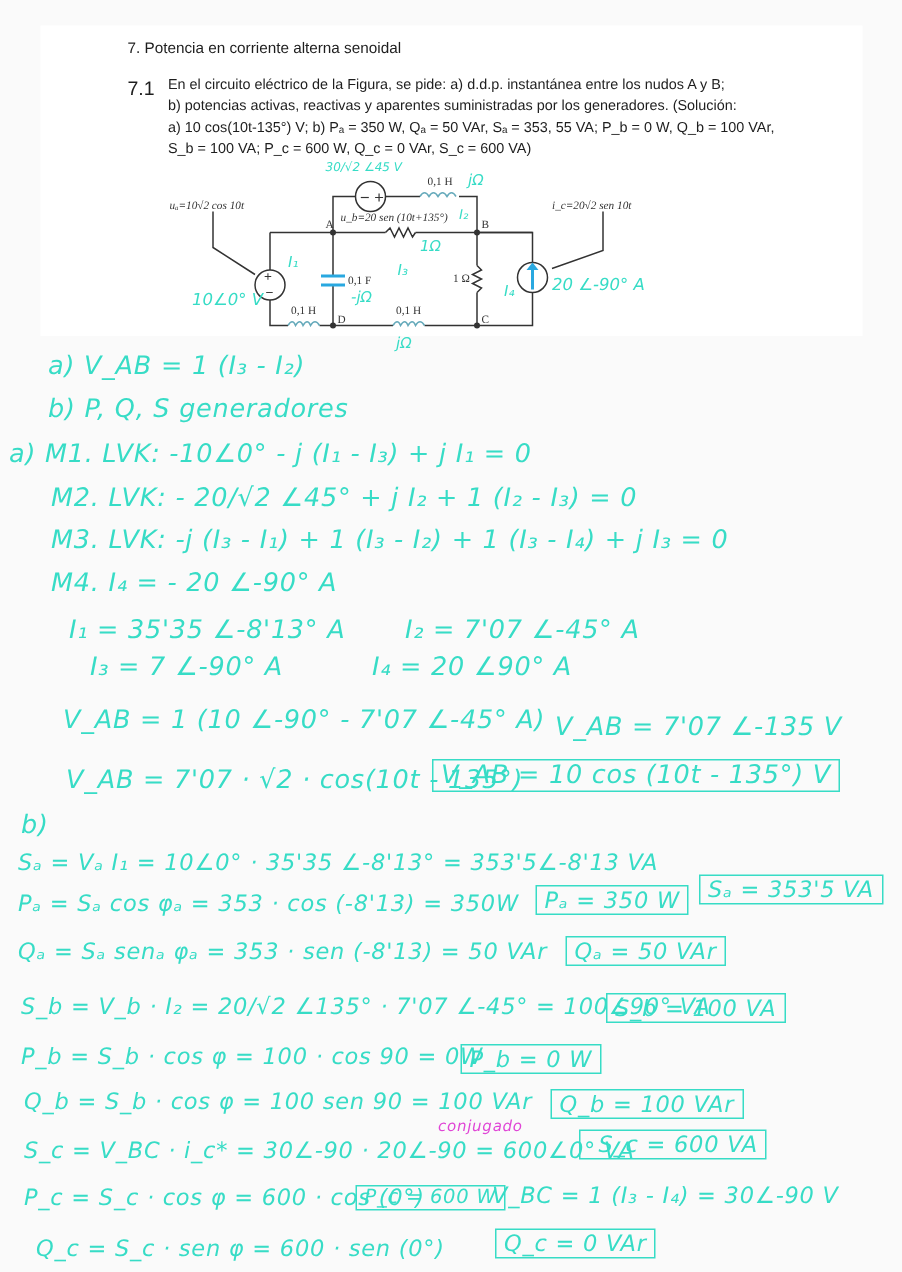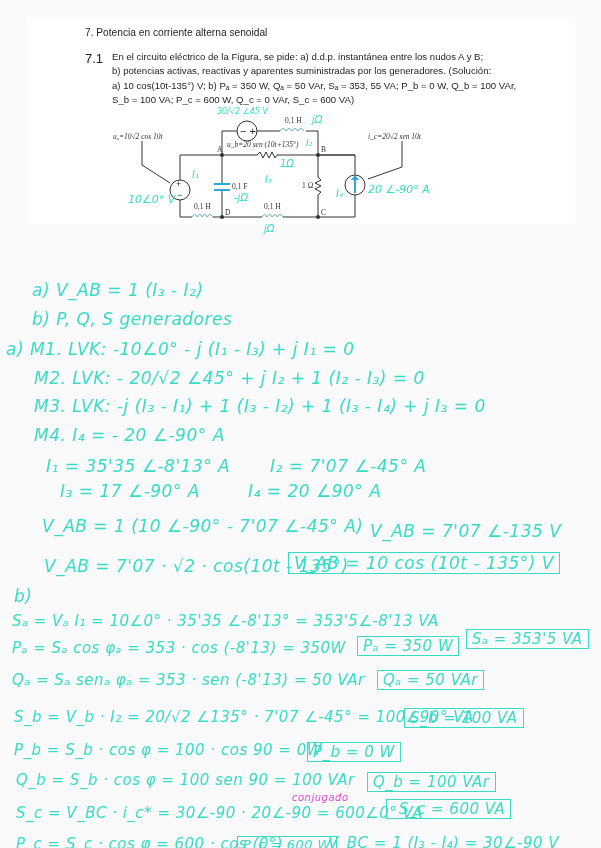--- a/index.html
+++ b/index.html
@@ -11,21 +11,21 @@
     .page {
       position: absolute; left: 27px; top: 17px; width: 548px; height: 207px;
       background: #ffffff;
     }
     .pdf-text { position: absolute; color: #1e1e1e; font-family: "Liberation Sans", sans-serif; }
     .section-title { left: 58px; top: 9px; font-size: 10.2px; }
     .prob-num { left: 58px; top: 35px; font-size: 13px; }
     .prob-line { left: 86px; font-size: 9.6px; white-space: nowrap; }
     .circuit { position: absolute; left: 100px; top: 105px; width: 380px; height: 130px; }
     .ink { position: absolute; color: #37dcc6; font-family: "DejaVu Sans", sans-serif;
-           white-space: nowrap; font-style: italic; letter-spacing: 0.5px; margin-top: 46px; }
+           white-space: nowrap; font-style: italic; letter-spacing: 0.5px; }
     .ink.big { font-size: 17px; }
     .ink.med { font-size: 15px; }
     .box { border: 1.5px solid #37dcc6; padding: 0 5px; font-style: italic; }
     .magenta { color: #e046d6; font-size: 10px; }
   </style>
 </head>
 <body>
 
 <div class="page"></div>
 
@@ -128,21 +128,21 @@
 </div>
 
 <div class="ink big" style="left:32px; top:234px;">a) V_AB = 1 (I₃ - I₂)</div>
 <div class="ink big" style="left:32px; top:263px;">b) P, Q, S generadores</div>
 <div class="ink big" style="left:6px; top:293px;">a) M1. LVK: -10∠0° - j (I₁ - I₃) + j I₁ = 0</div>
 <div class="ink big" style="left:34px; top:322px;">M2. LVK: - 20/√2 ∠45° + j I₂ + 1 (I₂ - I₃) = 0</div>
 <div class="ink big" style="left:34px; top:350px;">M3. LVK: -j (I₃ - I₁) + 1 (I₃ - I₂) + 1 (I₃ - I₄) + j I₃ = 0</div>
 <div class="ink big" style="left:34px; top:379px;">M4.    I₄ = - 20 ∠-90° A</div>
 <div class="ink big" style="left:46px; top:410px;">I₁ = 35'35 ∠-8'13° A</div>
 <div class="ink big" style="left:270px; top:410px;">I₂ = 7'07 ∠-45° A</div>
-<div class="ink big" style="left:60px; top:435px;">I₃ = 17 ∠-90° A</div>
+<div class="ink big" style="left:60px; top:435px;">I₃ = 7 ∠-90° A</div>
 <div class="ink big" style="left:248px; top:435px;">I₄ = 20 ∠90° A</div>
 <div class="ink big" style="left:42px; top:470px;">V_AB = 1 (10 ∠-90° - 7'07 ∠-45° A)</div>
 <div class="ink big" style="left:370px; top:475px;">V_AB = 7'07 ∠-135 V</div>
 <div class="ink big" style="left:44px; top:510px;text-align:right;">V_AB = 7'07 · √2 · cos(10t - 135°)</div>
 <div class="ink big box" style="left:288px; top:506px;">V_AB = 10 cos (10t - 135°) V</div>
 
 <div class="ink big" style="left:14px; top:540px;">b)</div>
 <div class="ink med" style="left:12px; top:566px;text-align:right;">Sₐ = Vₐ I₁ = 10∠0° · 35'35 ∠-8'13° = 353'5∠-8'13 VA</div>
 <div class="ink med" style="left:12px; top:593px;">Pₐ = Sₐ cos φₐ = 353 · cos (-8'13) = 350W</div>
 <div class="ink med box" style="left:357px; top:590px;">Pₐ = 350 W</div>

